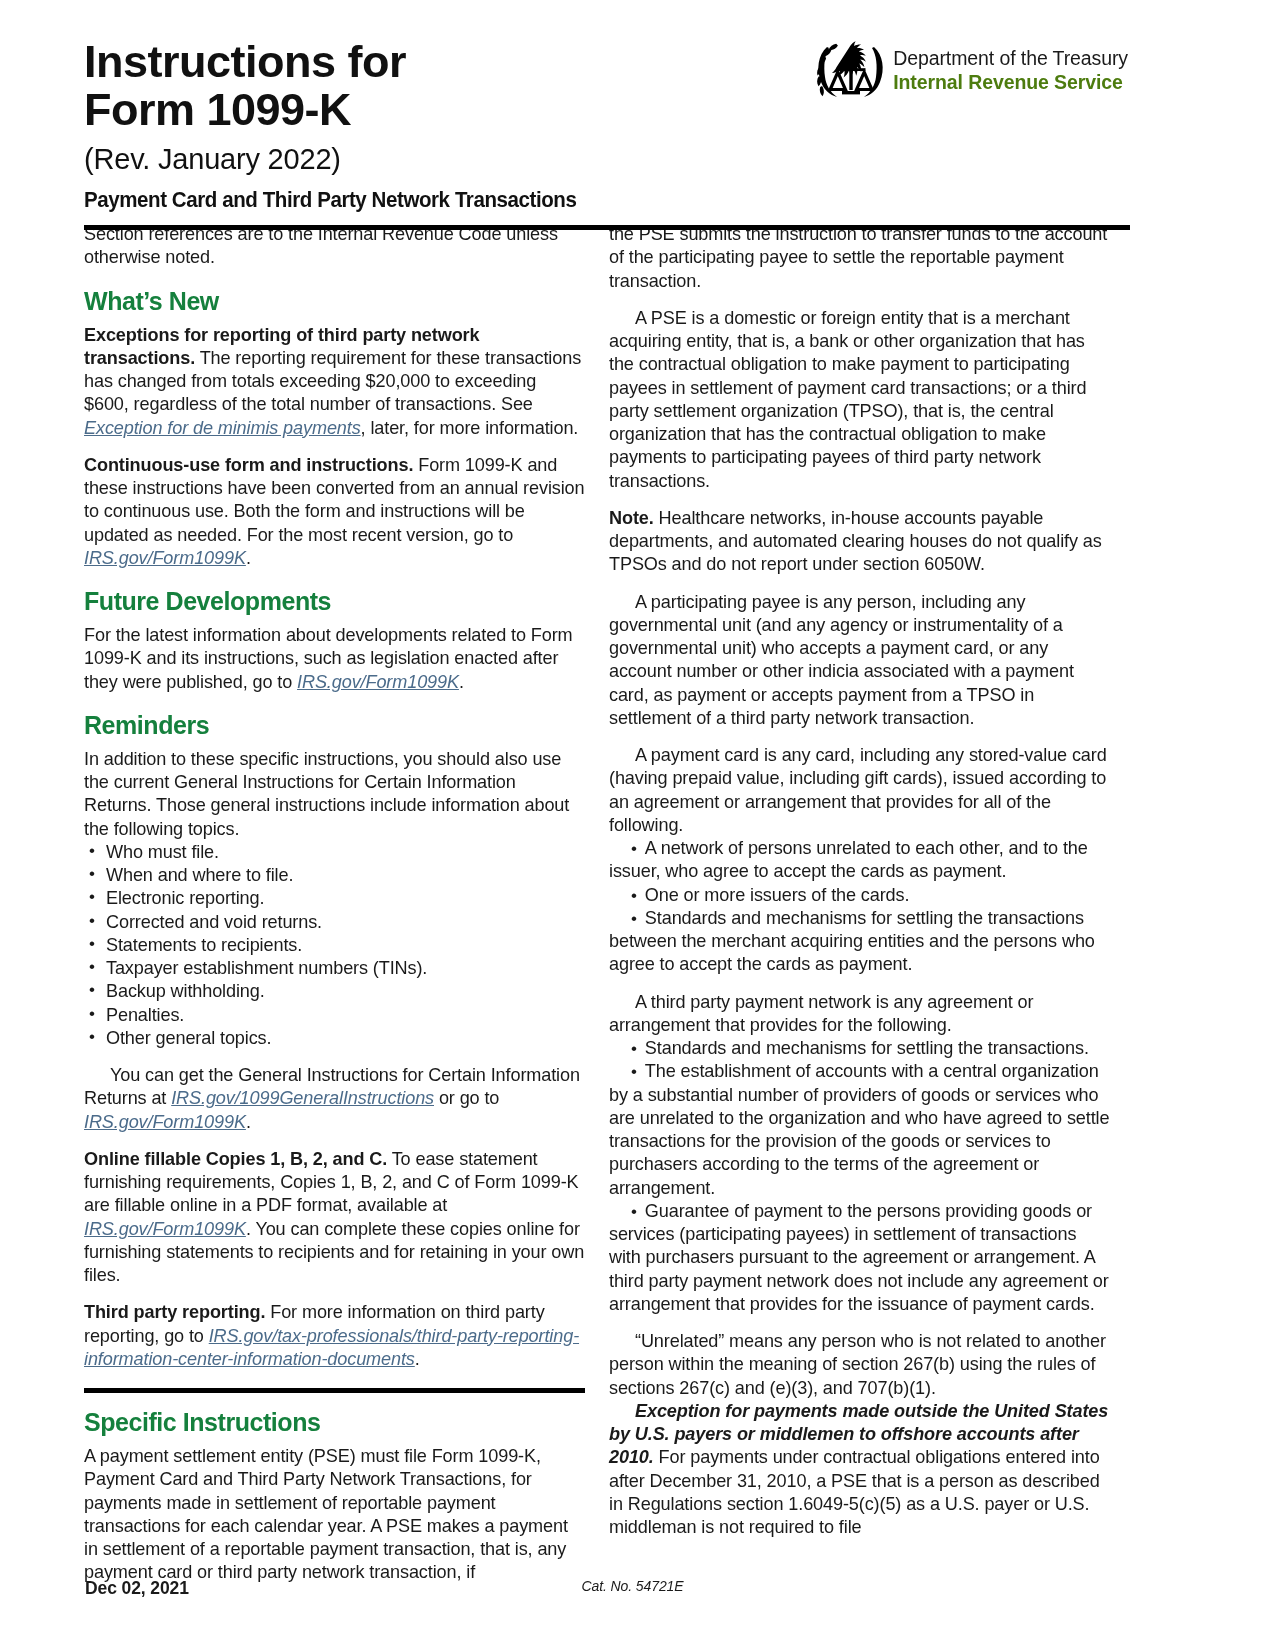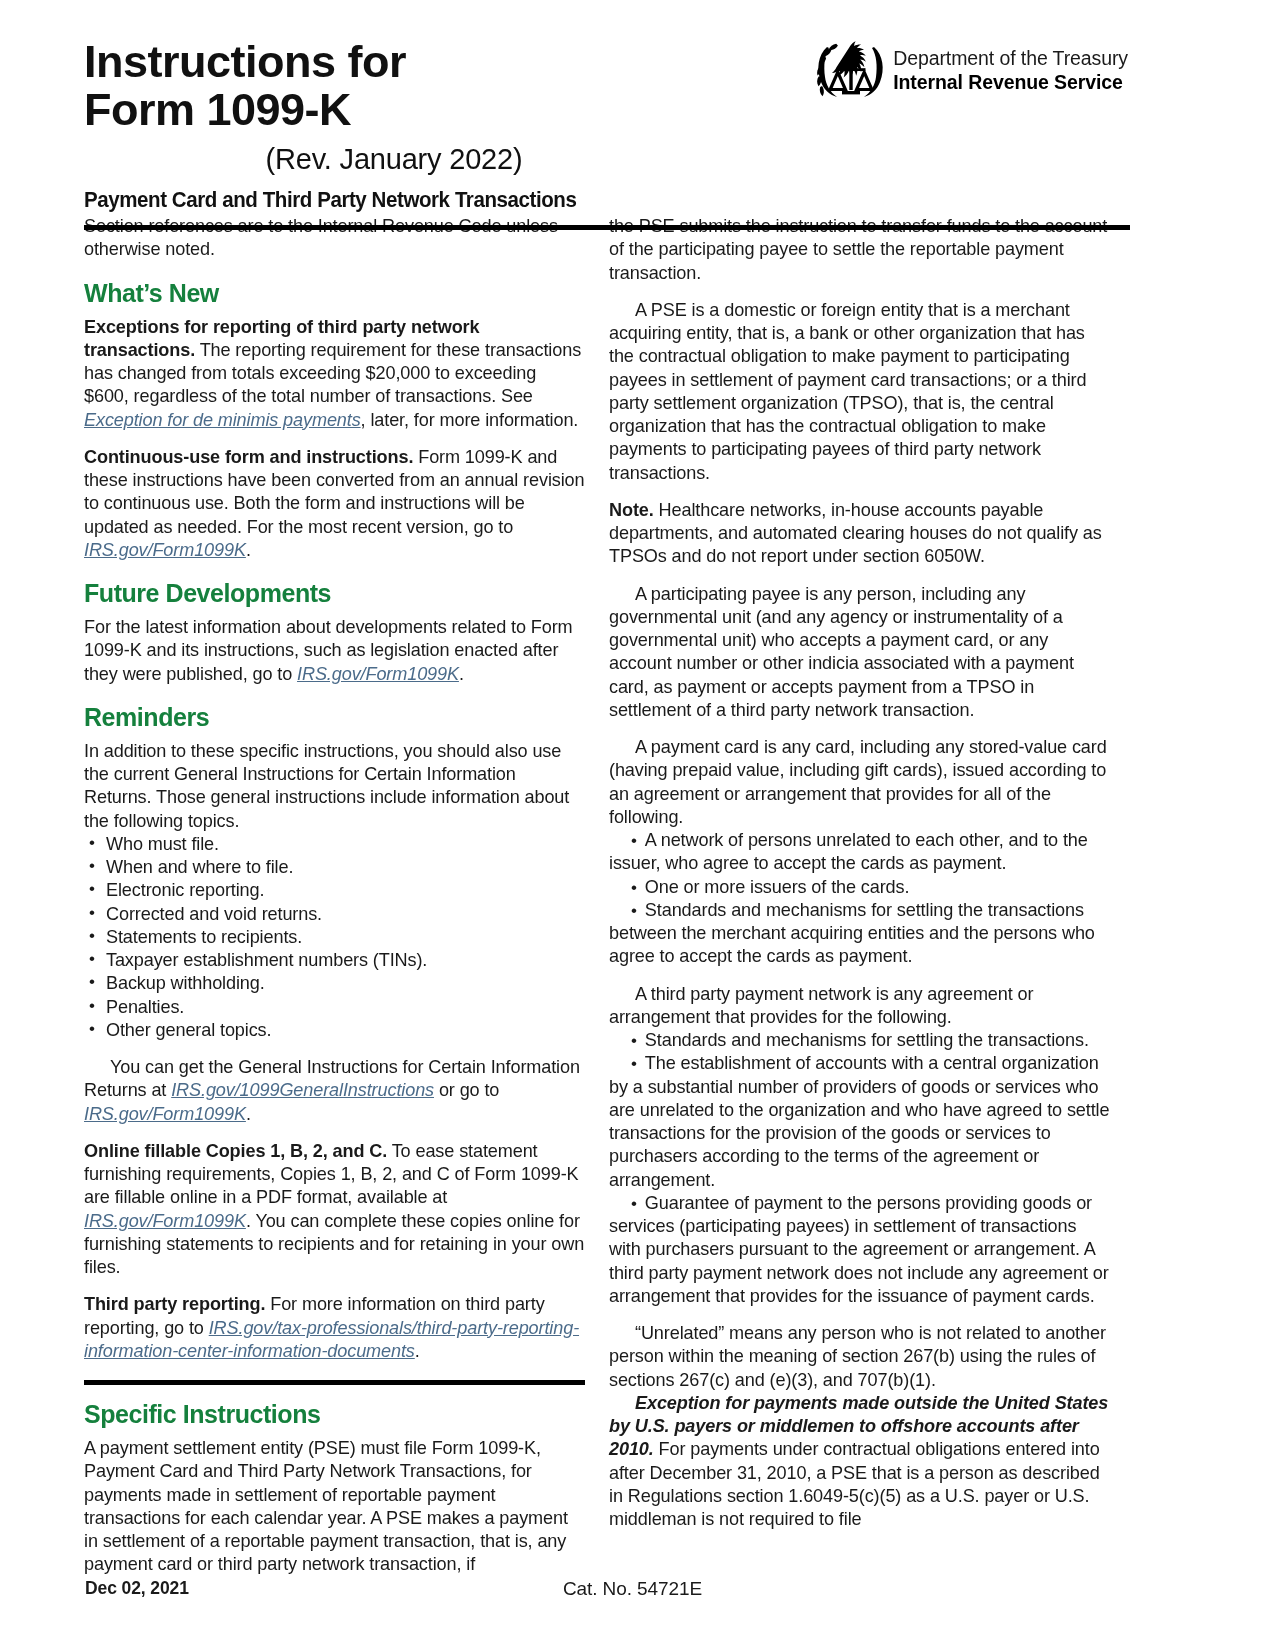--- a/index.html
+++ b/index.html
@@ -34,21 +34,20 @@
     letter-spacing: -0.5px;
     margin: 0;
     color: #111;
   }
   .doc-rev {
     font-size: 29px;
     font-weight: normal;
     margin: 9px 0 0 0;
     letter-spacing: -0.2px;
     color: #111;
-    text-align: center;
   }
   .doc-subtitle {
     font-size: 21.5px;
     font-weight: bold;
     margin: 12px 0 0 0;
     letter-spacing: -0.45px;
     transform: scaleX(0.955);
     transform-origin: left center;
     color: #111;
   }
@@ -63,33 +62,33 @@
   .agency-line1 {
     font-size: 19.5px;
     letter-spacing: -0.1px;
     color: #1a1a1a;
     line-height: 1.25;
   }
   .agency-line2 {
     font-size: 19.5px;
     font-weight: bold;
     letter-spacing: -0.1px;
-    color: #000000;
+    color: #4d7c0f;
     line-height: 1.25;
   }
   .header-rule {
     border-top: 5px solid #000;
     margin-top: 12px;
   }
 
   
   .columns {
     display: flex;
     gap: 24px;
-    margin-top: 10px;
+    margin-top: 18px;
   }
   .col { width: 501px; }
   p {
     margin: 0 0 0 0;
     font-size: 18.1px;
     line-height: 1.285;
     letter-spacing: -0.12px;
   }
   .p-gap { margin-top: 14px; }
   .p-indent { text-indent: 26px; }
@@ -149,22 +148,23 @@
     height: 24px;
   }
   .footer-date {
     position: absolute; left: 1px; top: 0;
     font-size: 17.5px; font-weight: bold;
     letter-spacing: -0.1px;
   }
   .footer-cat {
     position: absolute; left: 0; right: 0; top: 0;
     text-align: center;
-    font-size: 19px;
-    letter-spacing: -0.1px;
+    font-size: 14px;
+    letter-spacing: -0.1px;
+    font-style: italic;
   }
 </style>
 </head>
 <body>
 
 <div class="page">
 
   <div class="header">
     <div class="title-block">
       <h1 class="doc-title"><span>Instructions for</span><br><span>Form 1099-K</span></h1>

